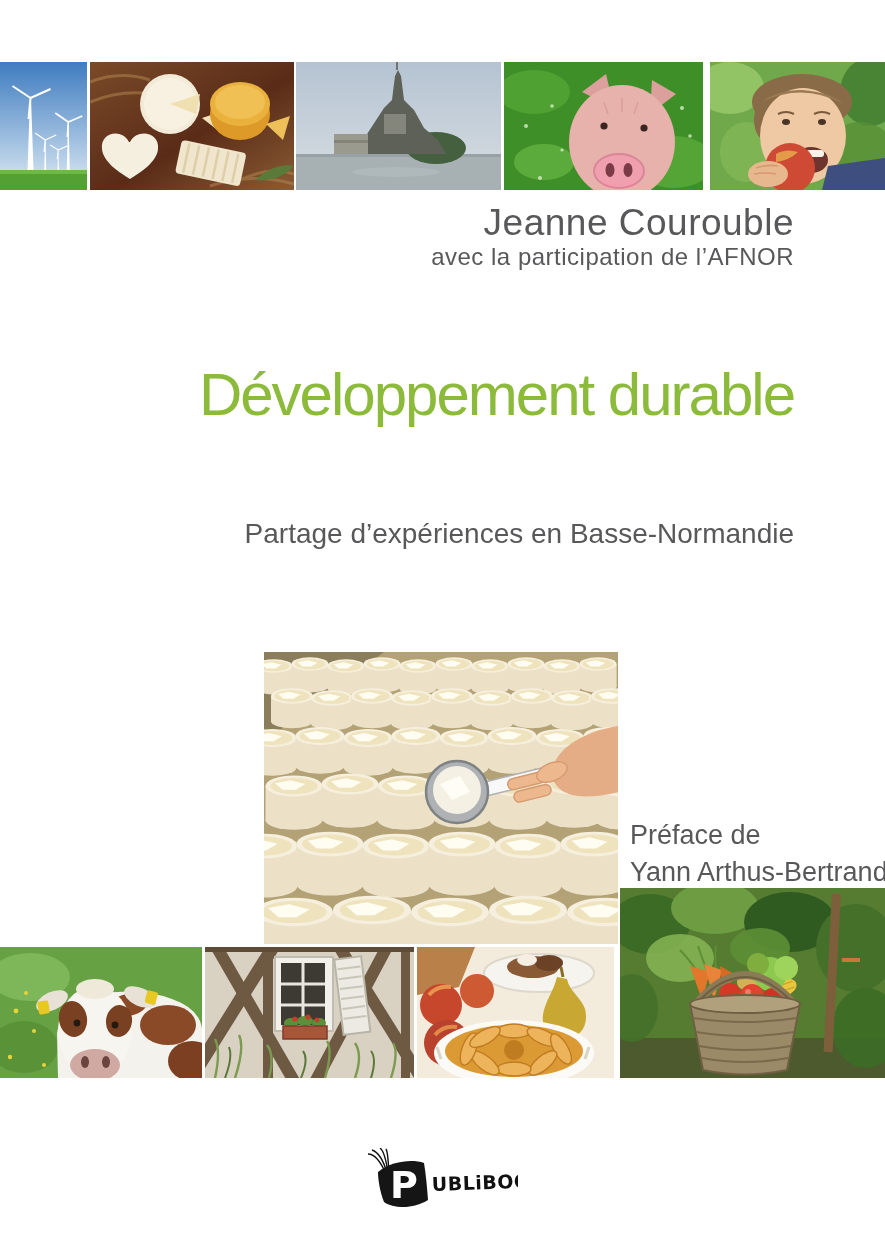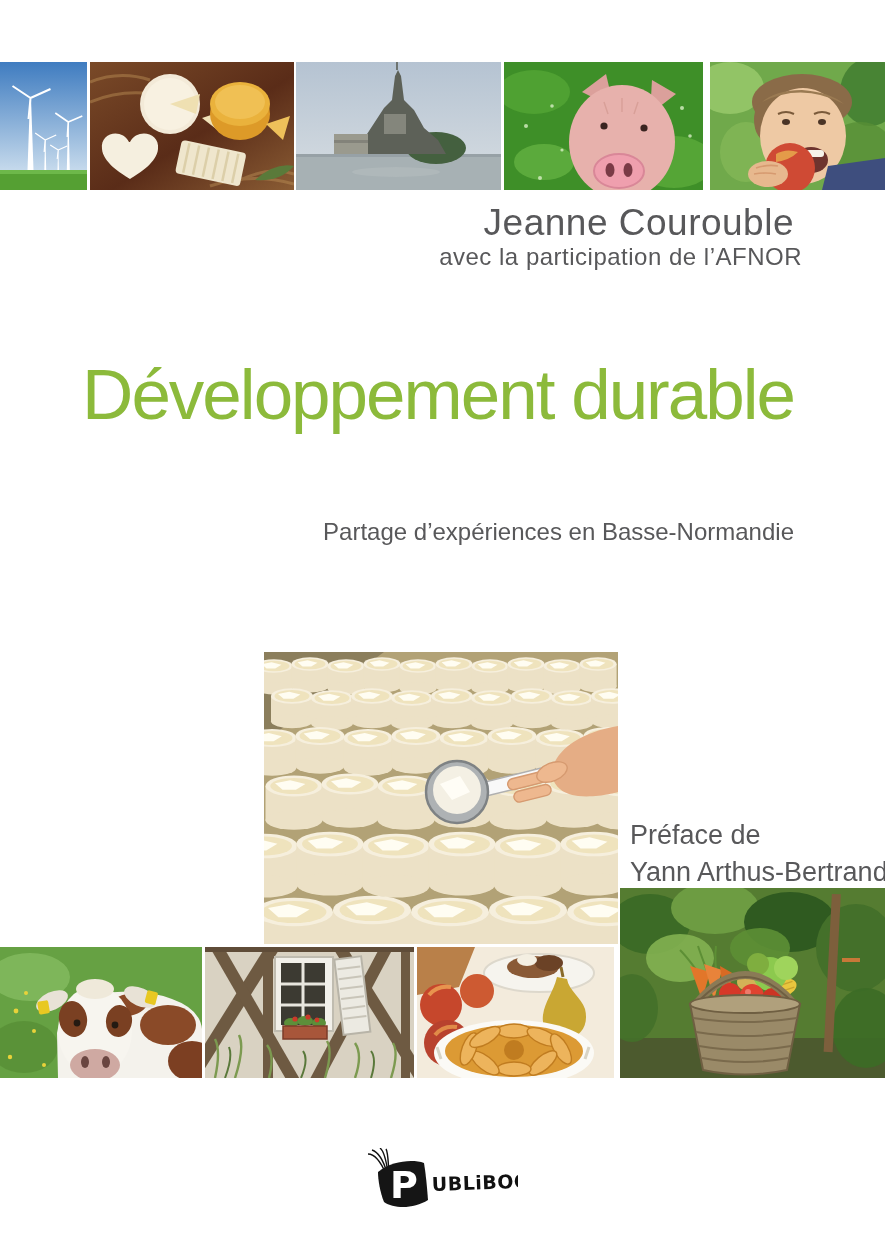--- a/index.html
+++ b/index.html
@@ -2,24 +2,24 @@
 <html><head>
 <meta charset="utf-8">
 <style>
   html,body{margin:0;padding:0;background:#ffffff;}
   #cover{position:relative;width:885px;height:1245px;background:#ffffff;overflow:hidden;
          font-family:"Liberation Sans", sans-serif;}
   .abs{position:absolute;}
   .photo{position:absolute;overflow:hidden;background:#e8e8e8;}
   .photo svg{display:block;width:100%;height:100%;}
   .author-name{right:91px;top:202px;font-size:37px;color:#58585a;letter-spacing:0.5px;white-space:nowrap;}
-  .author-collab{right:83px;top:243px;font-size:24px;color:#58585a;letter-spacing:0.5px;white-space:nowrap;}
-  .title{right:91px;top:350px;text-align:right;color:#8cba3b;font-size:71px;line-height:90px;
+  .author-collab{right:91px;top:243px;font-size:24px;color:#58585a;letter-spacing:0.5px;white-space:nowrap;}
+  .title{right:91px;top:350px;text-align:right;color:#8cba3b;font-size:60px;line-height:90px;
          letter-spacing:-2px;white-space:nowrap;font-weight:400;}
-  .subtitle{right:91px;top:518px;font-size:24px;color:#58585a;white-space:nowrap;text-align:right;}
+  .subtitle{right:91px;top:518px;font-size:28px;color:#58585a;white-space:nowrap;text-align:right;}
   .preface{left:630px;top:817px;font-size:27px;color:#58585a;line-height:37px;white-space:nowrap;}
   .logo-box{left:52px;top:776px;width:198px;height:166px;}
   .pub-box{left:366px;top:1148px;width:152px;height:66px;}
   .logo-box svg,.pub-box svg{display:block;width:100%;height:100%;}
 </style>
 </head>
 <body>
 
 <div id="cover">
 

